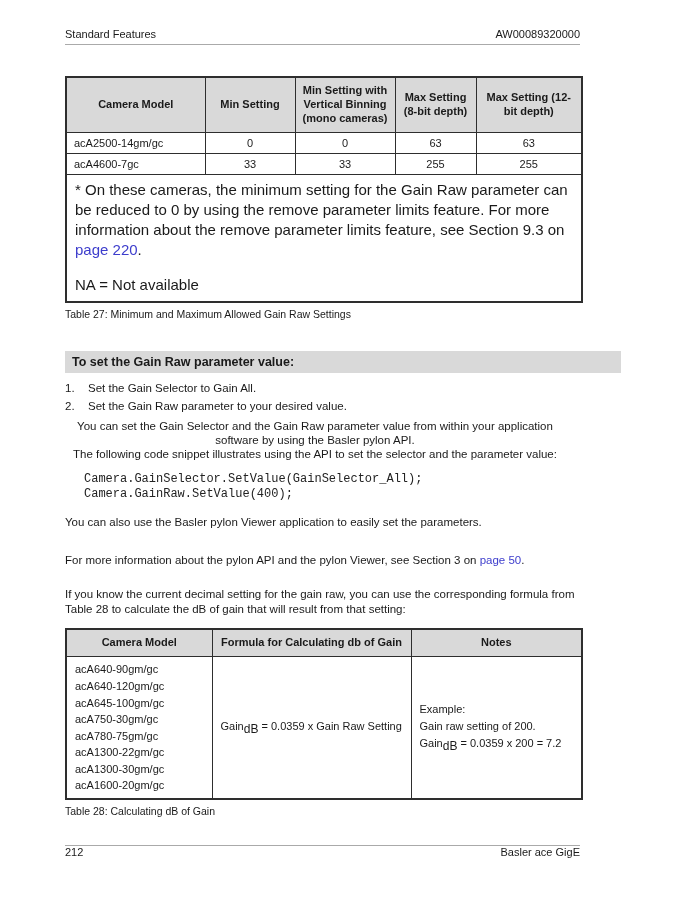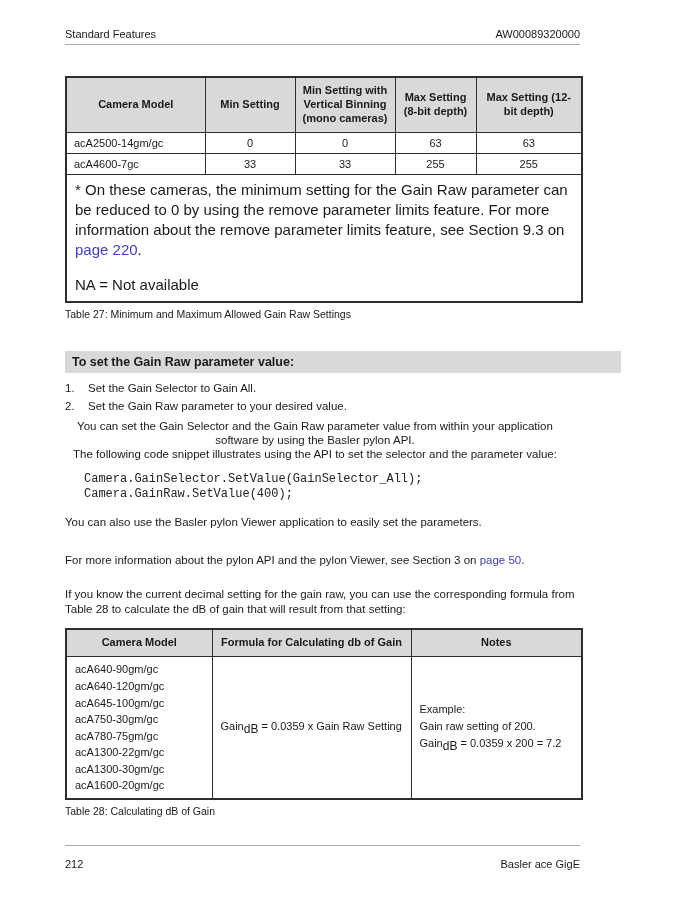--- a/index.html
+++ b/index.html
@@ -64,21 +64,21 @@
   .model-list div { line-height: 16.6px; font-size: 11px; }
   .formula { font-size: 11px; }
   sub.sb { font-size: 12px; }
   .notes div { line-height: 17px; font-size: 11px; }
 
   
   .pagefoot {
     position: absolute; left: 65px; top: 845px; width: 515px;
     border-top: 1px solid #aaaaaa;
     display: flex; justify-content: space-between;
-    padding-top: 12px; font-size: 11px;
+    padding-top: 0; font-size: 11px;
   }
 </style>
 </head>
 <body>
 
 <div class="page">
   <div class="content">
 
     <div class="runhead">
       <span>Standard Features</span>

